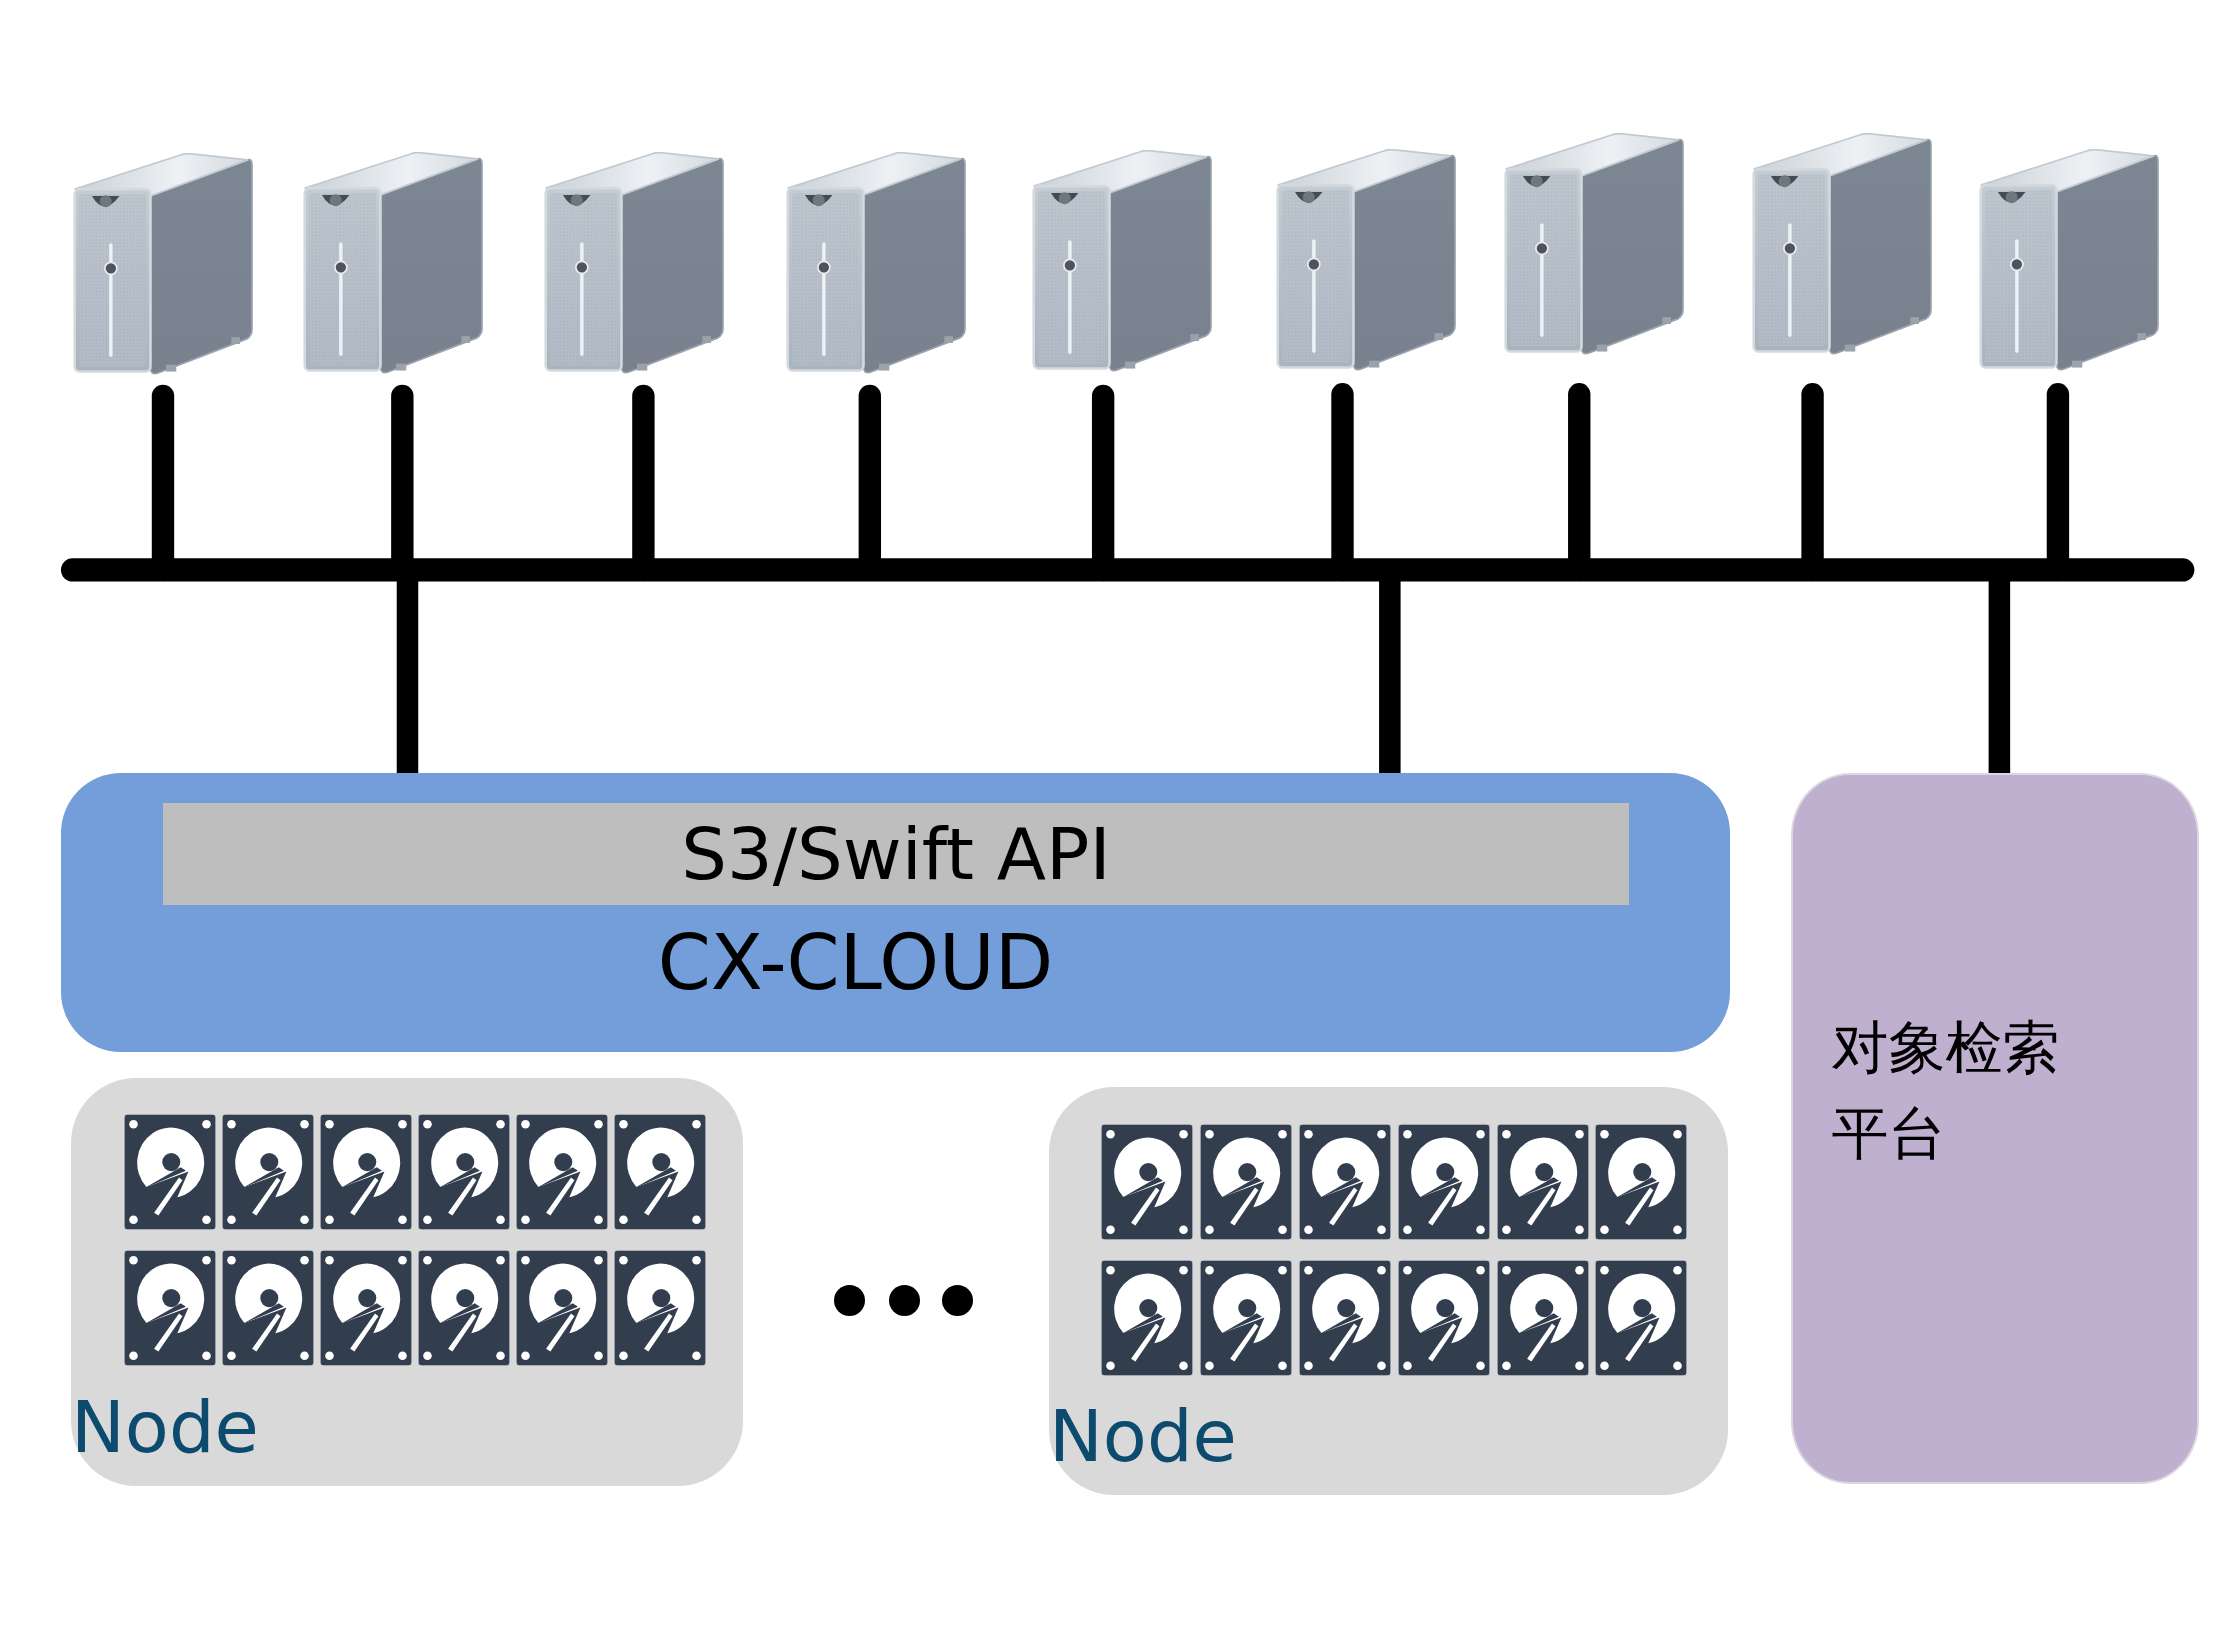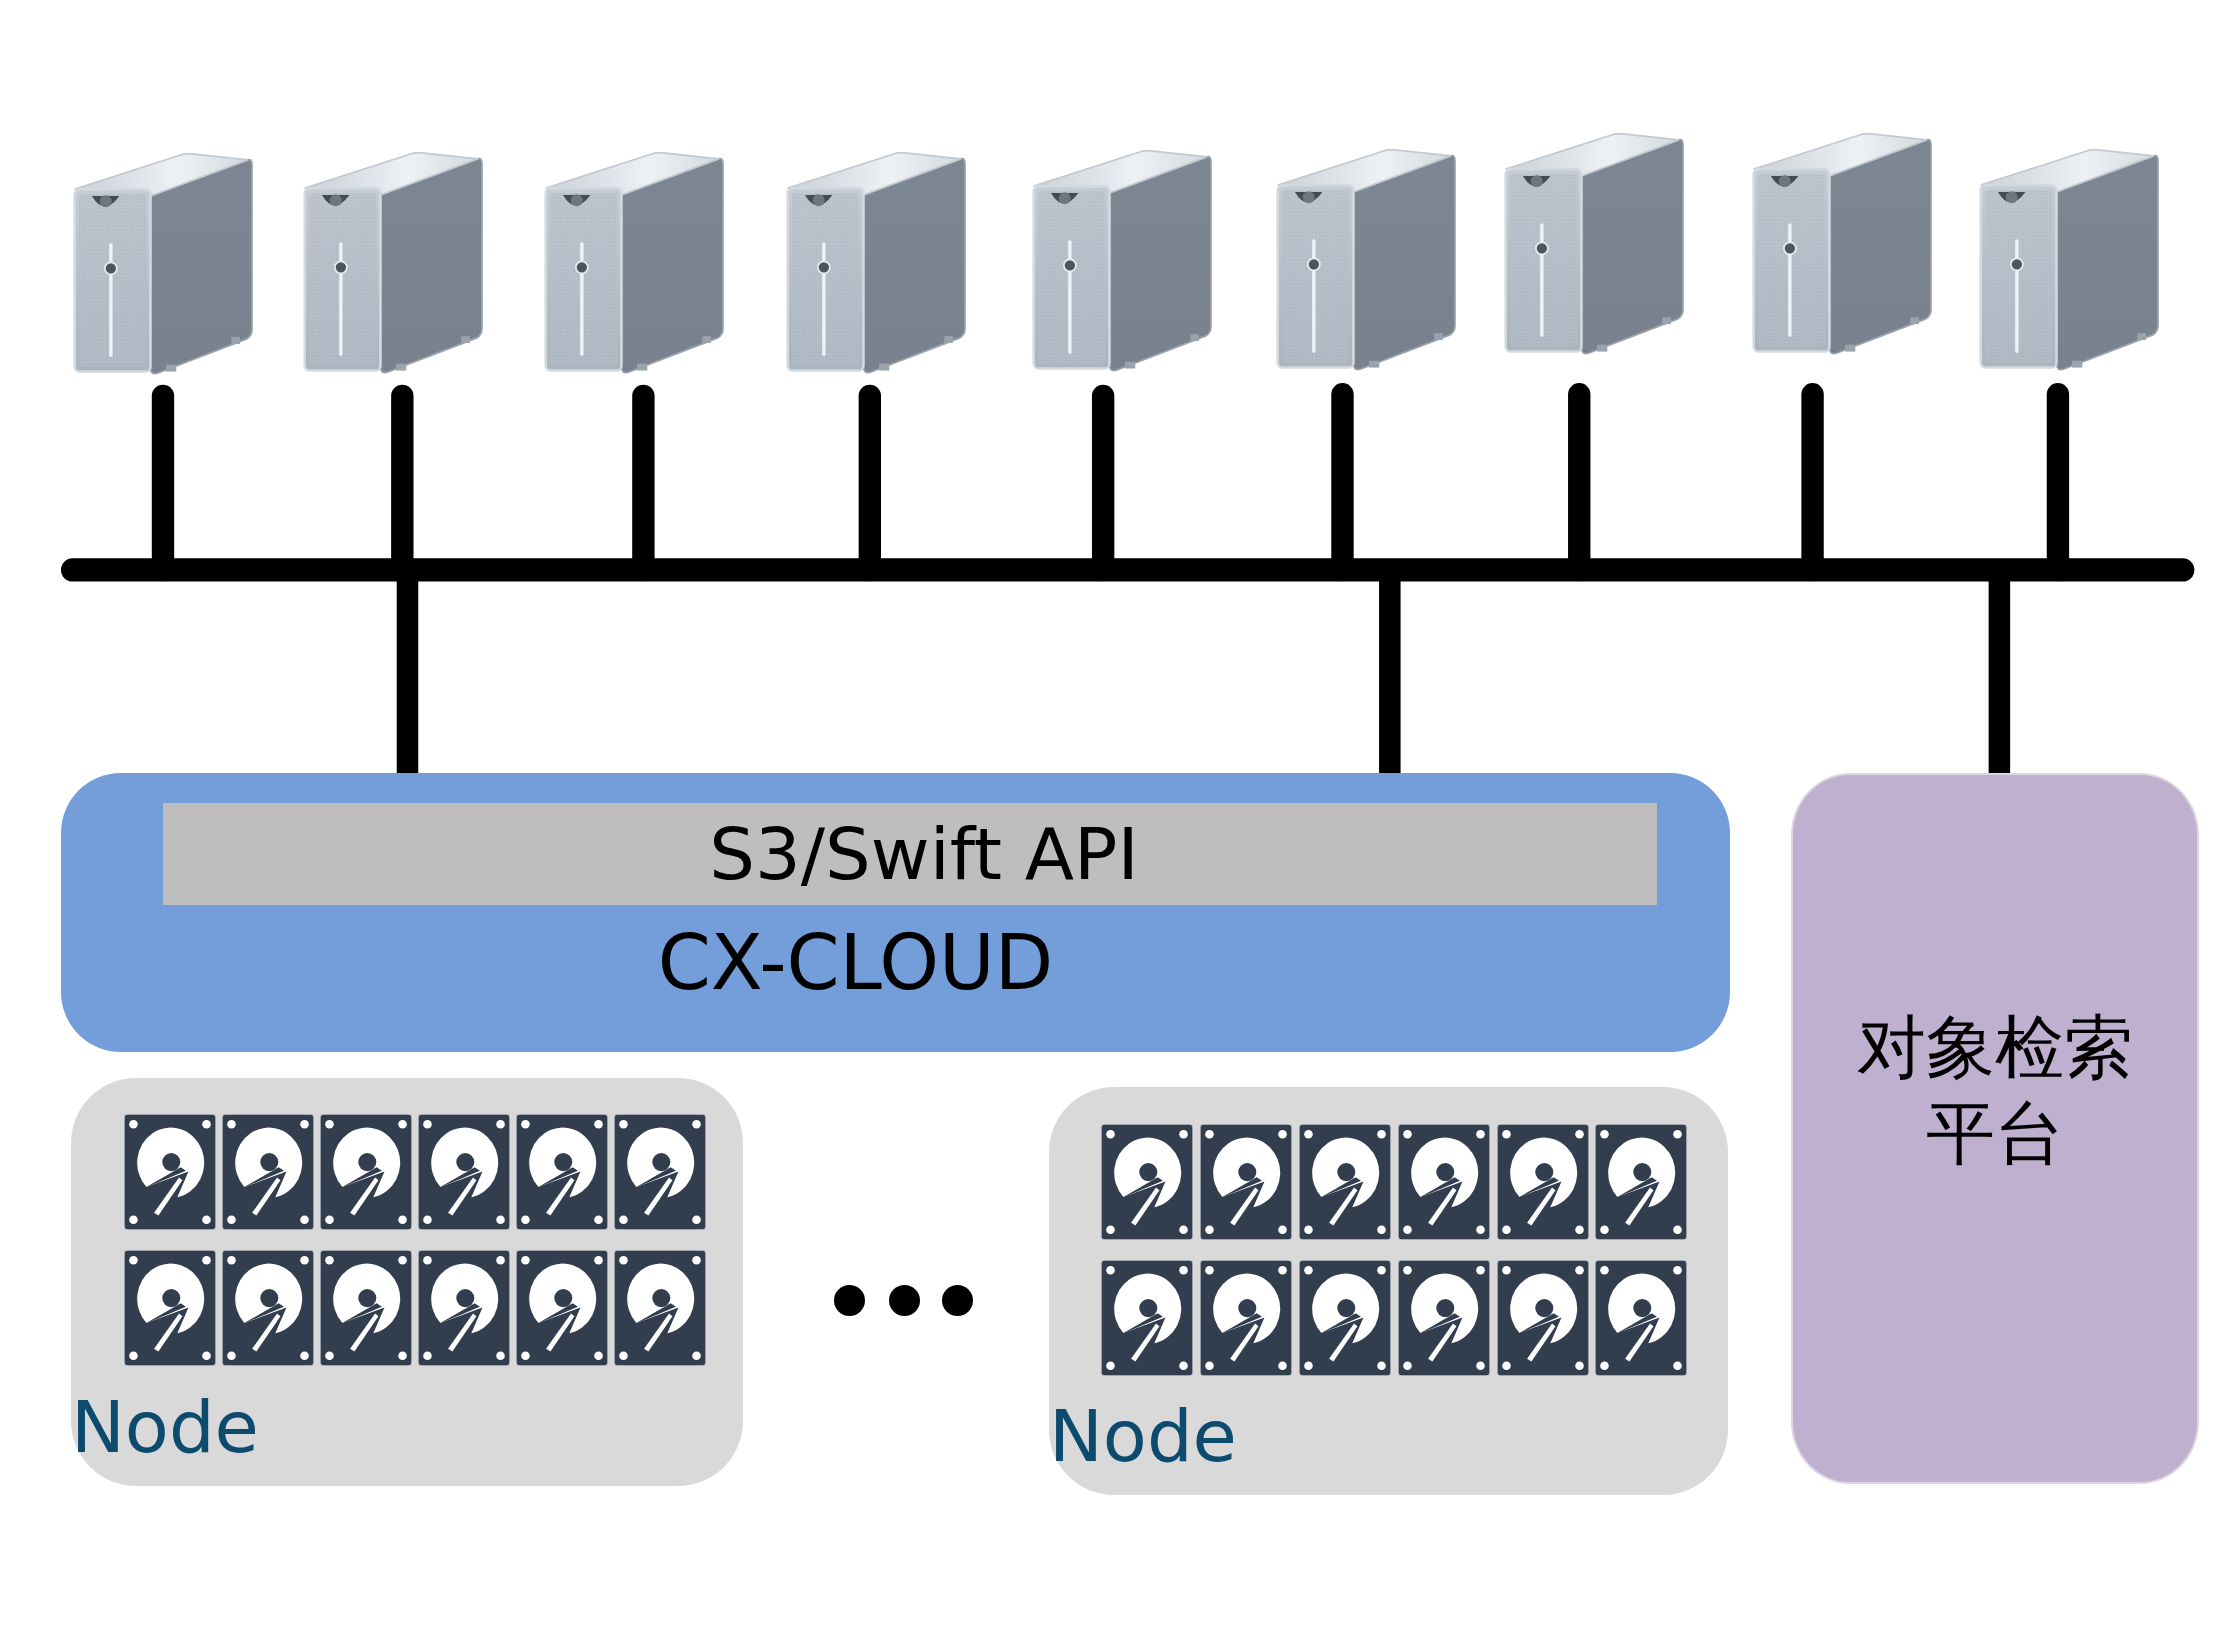--- a/index.html
+++ b/index.html
@@ -3,34 +3,34 @@
 <meta charset="utf-8">
 <style>
   html, body { margin: 0; padding: 0; background: #ffffff; }
   body { width: 2239px; height: 1647px; position: relative; overflow: hidden;
          font-family: "DejaVu Sans", "Liberation Sans", sans-serif; }
   svg.layer { position: absolute; left: 0; top: 0; }
   .server { position: absolute; width: 183px; height: 222px; }
   .cx-box { position: absolute; left: 61px; top: 773px; width: 1669px; height: 279px;
             background: #739ed9; border-radius: 60px; }
   .api-bar { position: absolute; left: 102px; top: 30px; width: 1466px; height: 102px;
-             background: #bebebe; display: flex; align-items: center; justify-content: center; padding-left: 28px; }
+             background: #bebebe; display: flex; align-items: center; justify-content: center; }
   .api-label { font-size: 72px; color: #000; line-height: 1; letter-spacing: 0px; }
   .cx-label { position: absolute; left: 12px; width: 1669px; top: 152px; text-align: center;
               font-size: 76px; color: #000; line-height: 1; margin-left: -52px; }
   .node-box { position: absolute; background: #d9d9d9; border-radius: 65px; }
   .disk-grid { position: absolute; display: grid; grid-template-columns: repeat(6, 92px);
                column-gap: 6px; row-gap: 20px; }
   .disk { width: 92px; height: 116px; }
   .node-label { position: absolute; left: 0; right: 0; text-align: left; font-size: 72px;
                 line-height: 1; color: #0c4a6e; }
   .search-box { position: absolute; left: 1791px; top: 773px; width: 408px; height: 711px;
                 background: #bfb0d0; border: 2.6px solid #dcd6e2; box-sizing: border-box;
                 border-radius: 59px / 62px; display: flex; align-items: center; justify-content: center; }
-  .search-label { font-size: 69px; line-height: 86px; color: #000; text-align: center;
+  .search-label { font-size: 57px; line-height: 86px; color: #000; text-align: left;
                   width: 327px; margin-top: -77px; white-space: pre-line; }
   .dot { position: absolute; width: 31px; height: 31px; border-radius: 50%; background: #000; }
 </style>
 </head>
 <body>
 
 <svg width="0" height="0" style="position:absolute">
   <defs>
     <pattern id="mesh" width="4" height="4" patternUnits="userSpaceOnUse">
       <rect width="4" height="4" fill="#b7c0ca"></rect>

